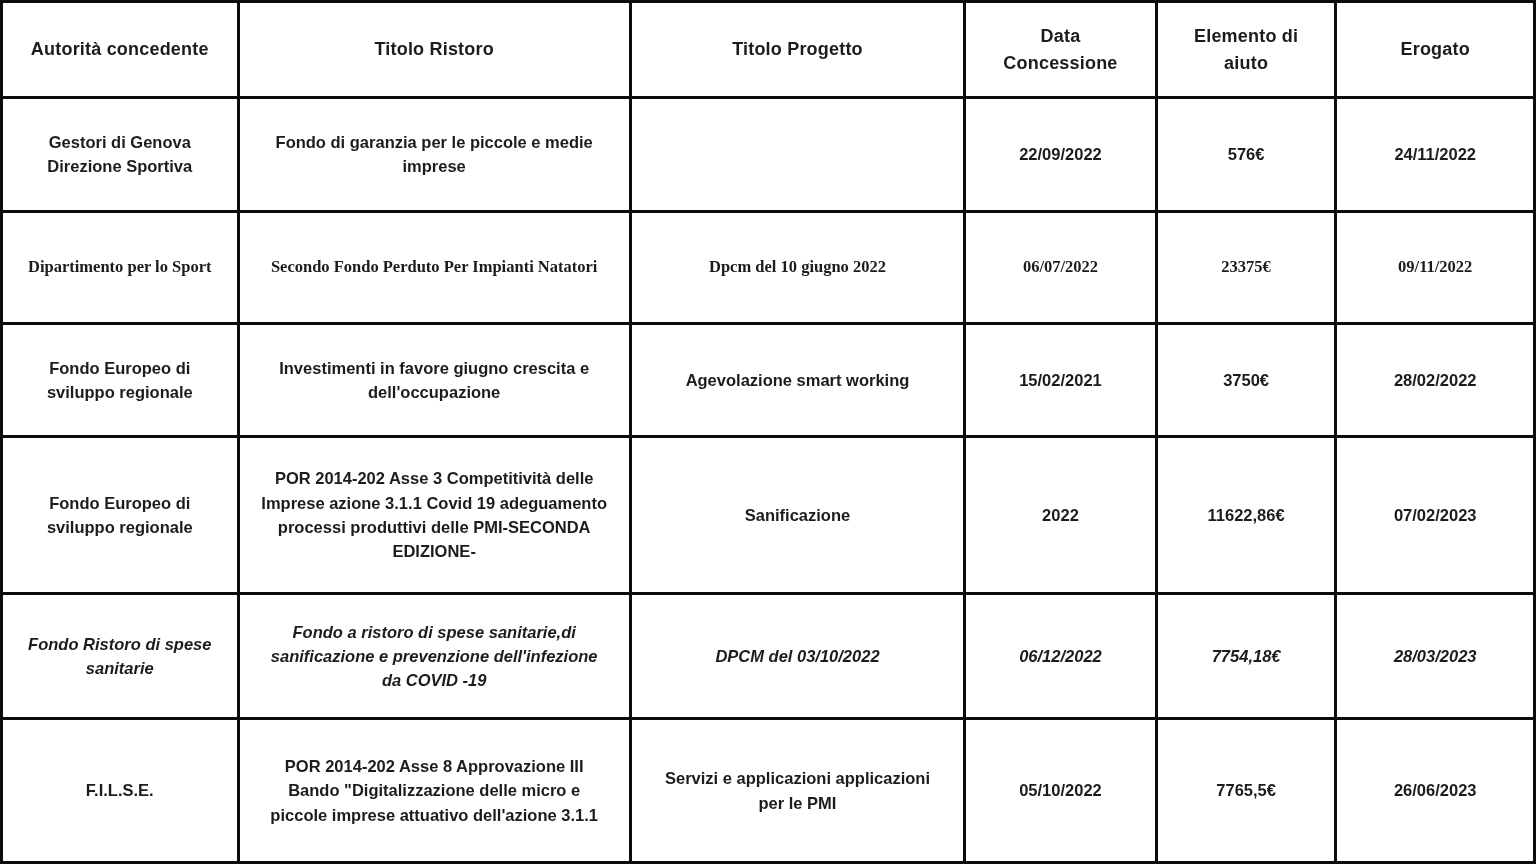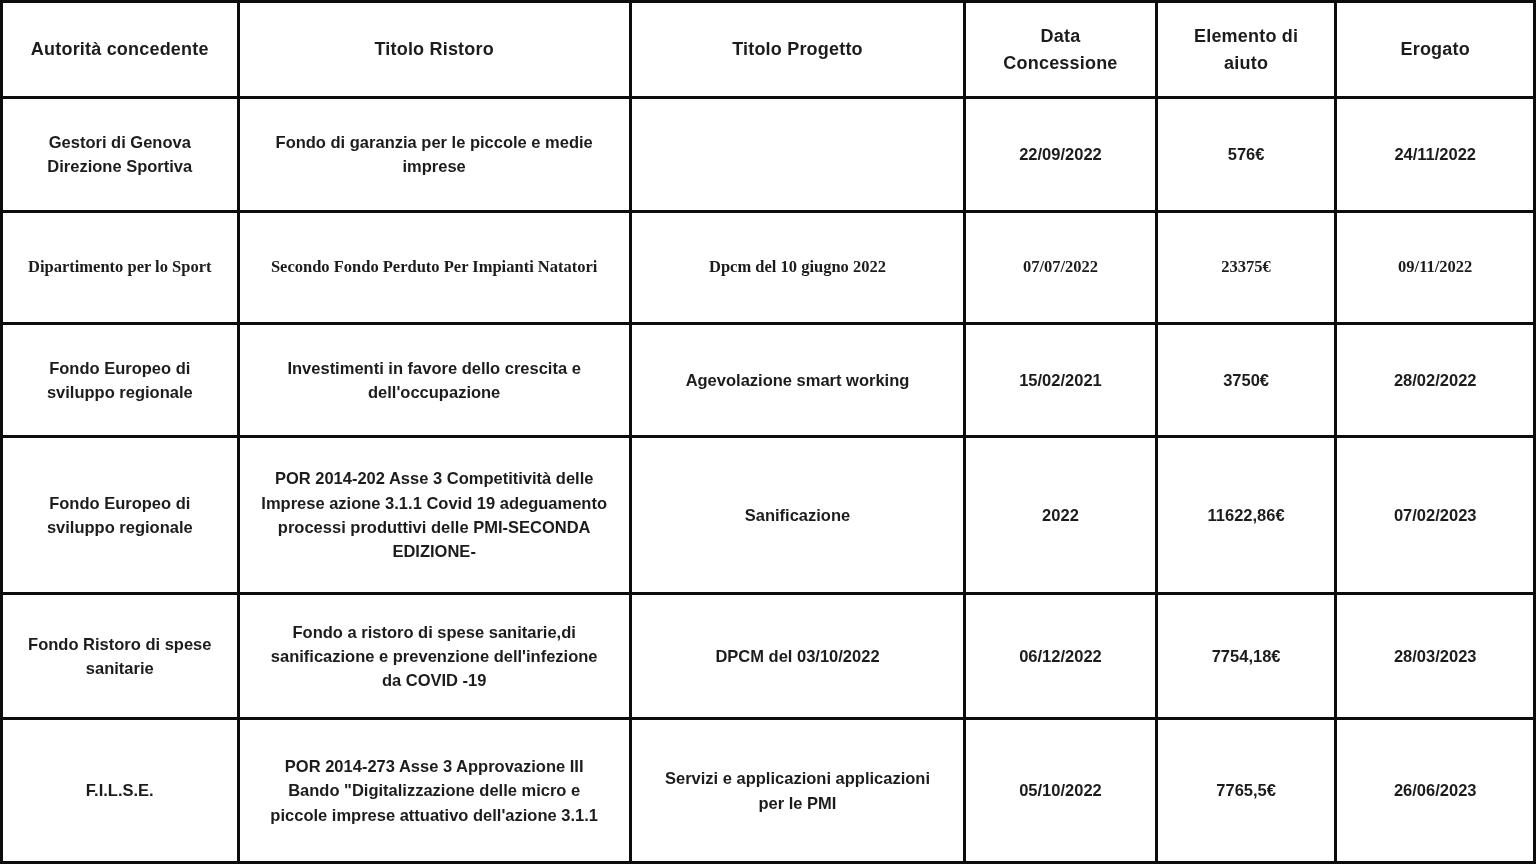--- a/index.html
+++ b/index.html
@@ -49,21 +49,21 @@
     font-weight: 700;
     line-height: 1.48;
   }
   
   tr.r-head { height: 96px; }
   tr.r-1 { height: 99px; }
   tr.r-2 { height: 98px; font-family: Liberation Serif, serif; }
   tr.r-3 { height: 98px; }
   tr.r-4 { height: 137px; }
   tr.r-5 { height: 102px; }
-  tr.r-6 { height: 109px; }
+  tr.r-6 { height: 109px; font-style: italic; }
   tr.r-7 { height: 125px; }
 
   td.cell-misura { padding: 6px 14px; }
   td.cell-progetto { padding: 6px 16px; }
 </style>
 </head>
 <body>
 
 <div class="page">
   <table class="aid-table">
@@ -91,27 +91,27 @@
         <td class="cell-misura">Fondo di garanzia per le piccole e medie imprese</td>
         <td class="cell-progetto"></td>
         <td class="cell-data">22/09/2022</td>
         <td class="cell-aiuto">576€</td>
         <td class="cell-erogato">24/11/2022</td>
       </tr>
       <tr class="r-2">
         <td class="cell-autorita">Dipartimento per lo Sport</td>
         <td class="cell-misura">Secondo Fondo Perduto Per Impianti Natatori</td>
         <td class="cell-progetto">Dpcm del 10 giugno 2022</td>
-        <td class="cell-data">07/07/2022</td>
+        <td class="cell-data">06/07/2022</td>
         <td class="cell-aiuto">23375€</td>
         <td class="cell-erogato">09/11/2022</td>
       </tr>
       <tr class="r-3">
         <td class="cell-autorita">Fondo Europeo di sviluppo regionale</td>
-        <td class="cell-misura">Investimenti in favore dello crescita e dell'occupazione</td>
+        <td class="cell-misura">Investimenti in favore giugno crescita e dell'occupazione</td>
         <td class="cell-progetto">Agevolazione smart working</td>
         <td class="cell-data">15/02/2021</td>
         <td class="cell-aiuto">3750€</td>
         <td class="cell-erogato">28/02/2022</td>
       </tr>
       <tr class="r-4">
         <td class="cell-autorita">Fondo Europeo di sviluppo regionale</td>
         <td class="cell-misura">POR 2014-202 Asse 3 Competitività delle Imprese azione 3.1.1 Covid 19 adeguamento processi produttivi delle PMI-SECONDA EDIZIONE-</td>
         <td class="cell-progetto">Sanificazione</td>
         <td class="cell-data">2022</td>
@@ -121,21 +121,21 @@
       <tr class="r-6">
         <td class="cell-autorita">Fondo Ristoro di spese sanitarie</td>
         <td class="cell-misura">Fondo a ristoro di spese sanitarie,di sanificazione e prevenzione dell'infezione da COVID -19</td>
         <td class="cell-progetto">DPCM del 03/10/2022</td>
         <td class="cell-data">06/12/2022</td>
         <td class="cell-aiuto">7754,18€</td>
         <td class="cell-erogato">28/03/2023</td>
       </tr>
       <tr class="r-7">
         <td class="cell-autorita">F.I.L.S.E.</td>
-        <td class="cell-misura">POR 2014-273 Asse 3 Approvazione III Bando "Digitalizzazione delle micro e piccole imprese attuativo dell'azione 3.1.1</td>
+        <td class="cell-misura">POR 2014-202 Asse 8 Approvazione III Bando "Digitalizzazione delle micro e piccole imprese attuativo dell'azione 3.1.1</td>
         <td class="cell-progetto">Servizi e applicazioni applicazioni per le PMI</td>
         <td class="cell-data">05/10/2022</td>
         <td class="cell-aiuto">7765,5€</td>
         <td class="cell-erogato">26/06/2023</td>
       </tr>
     </tbody>
   </table>
 </div>
 
 </body></html>

